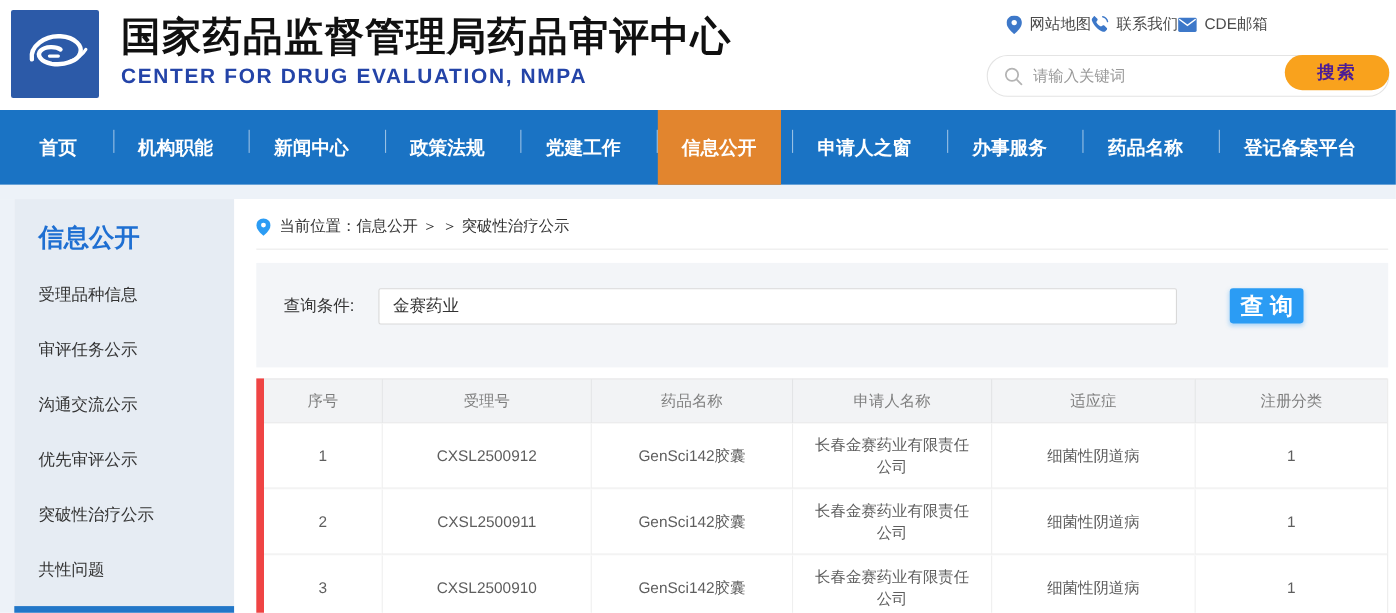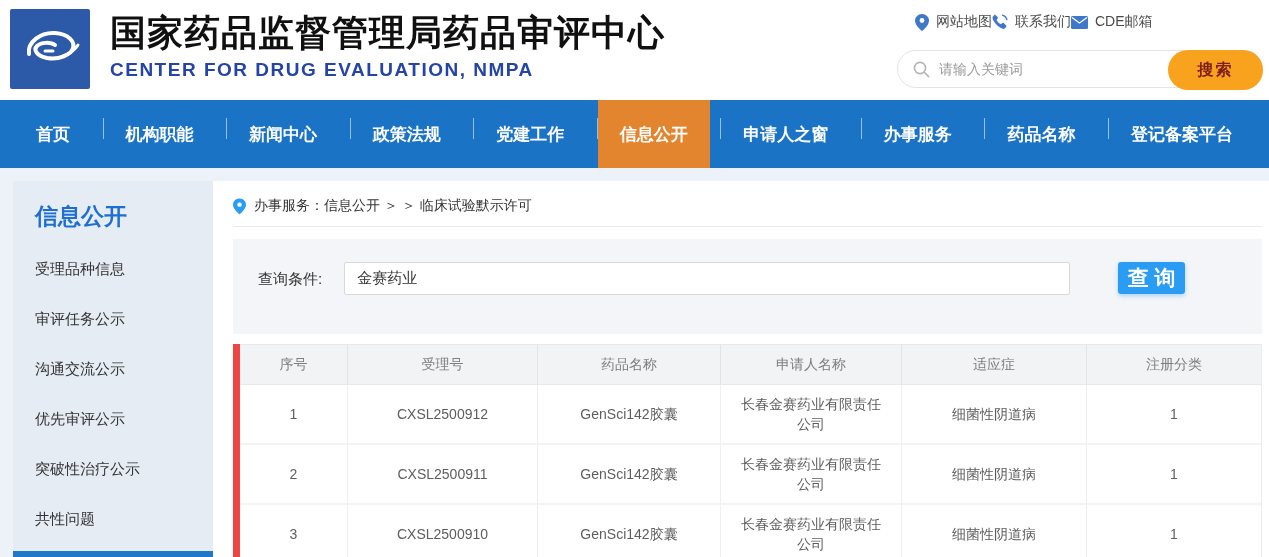--- a/index.html
+++ b/index.html
@@ -15,22 +15,22 @@
   .site-subtitle { font-size:19px; font-weight:bold; color:#2444a8; letter-spacing:1.5px; margin-top:5px; }
   .header-right { margin-left:auto; width:366px; padding-top:13px; flex:0 0 auto; }
   .quick-links { display:flex; justify-content:flex-start; padding:0 12px 0 18px; margin-bottom:19px; }
   .quick-link { display:flex; align-items:center; gap:7px; font-size:14px; color:#4a4a4a; cursor:pointer; }
   .quick-link svg { display:block; }
   .search-pill { position:relative; height:38px; border:1px solid #e4e4e4; border-radius:19px;
     background:#fff; display:flex; align-items:center; padding:0 100px 0 15px; }
   .search-pill input { border:none; outline:none; flex:1; font-size:14px; color:#333;
     margin-left:9px; font-family:inherit; background:transparent; }
   .search-pill input::placeholder { color:#9a9a9a; }
-  .search-btn { position:absolute; right:-1px; top:-1px; height:40px; width:95px; border:none;
-    border-radius:20px; background:#f9a21d; color:#7f1d1d; font-size:16px; font-weight:bold;
+  .search-btn { position:absolute; right:-1px; top:-1px; height:32px; width:95px; border:none;
+    border-radius:20px; background:#f9a21d; color:#4c1d95; font-size:16px; font-weight:bold;
     cursor:pointer; font-family:inherit; letter-spacing:2px; }
 
   
   .main-nav { height:68px; background:#1a73c4; }
   .main-nav ul { list-style:none; display:flex; height:100%; align-items:stretch;
     justify-content:space-between; padding:0 14px; }
   .main-nav li { position:relative; display:flex; align-items:center; padding:0 22px;
     color:#fff; font-size:17px; font-weight:bold; cursor:pointer; white-space:nowrap; }
   .main-nav li.active { background:#e2852e; }
   .main-nav li:not(:first-child)::before { content:''; position:absolute; left:-1px; top:18px;
@@ -161,21 +161,21 @@
       </div>
     <div class="side-active-bar"></div>
   </aside>
 
   <main class="content">
     <div class="breadcrumb">
       <svg width="13" height="17" viewBox="0 0 14 17">
         <path d="M7 0C3.1 0 0 3 0 6.7 0 11.6 7 17 7 17s7-5.4 7-10.3C14 3 10.9 0 7 0z" fill="#2b9cf4"></path>
         <circle cx="7" cy="6.5" r="2.4" fill="#fff"></circle>
       </svg>
-      <span>办事服务：信息公开 ＞ ＞ 临床试验默示许可</span>
+      <span>当前位置：信息公开 ＞ ＞ 突破性治疗公示</span>
     </div>
 
     <div class="query-panel">
       <span class="query-label">查询条件:</span>
       <input class="query-input" type="text" value="金赛药业" style="">
       <button class="query-btn">查 询</button>
     </div>
 
     <table class="result-table">
       <colgroup>

